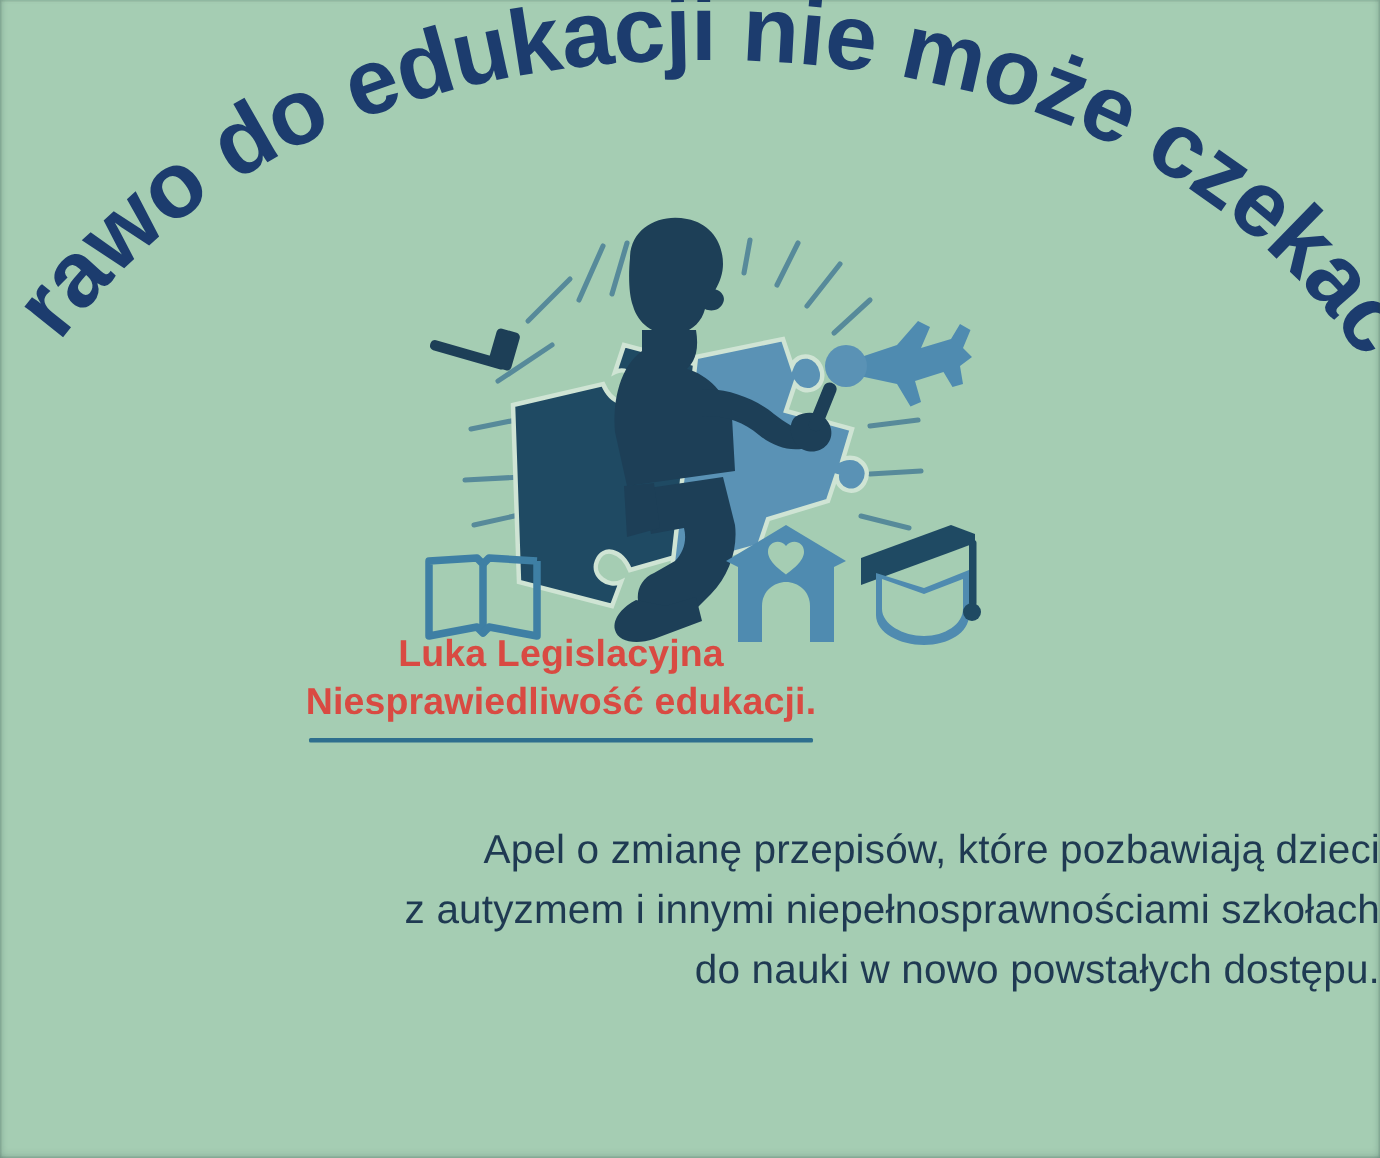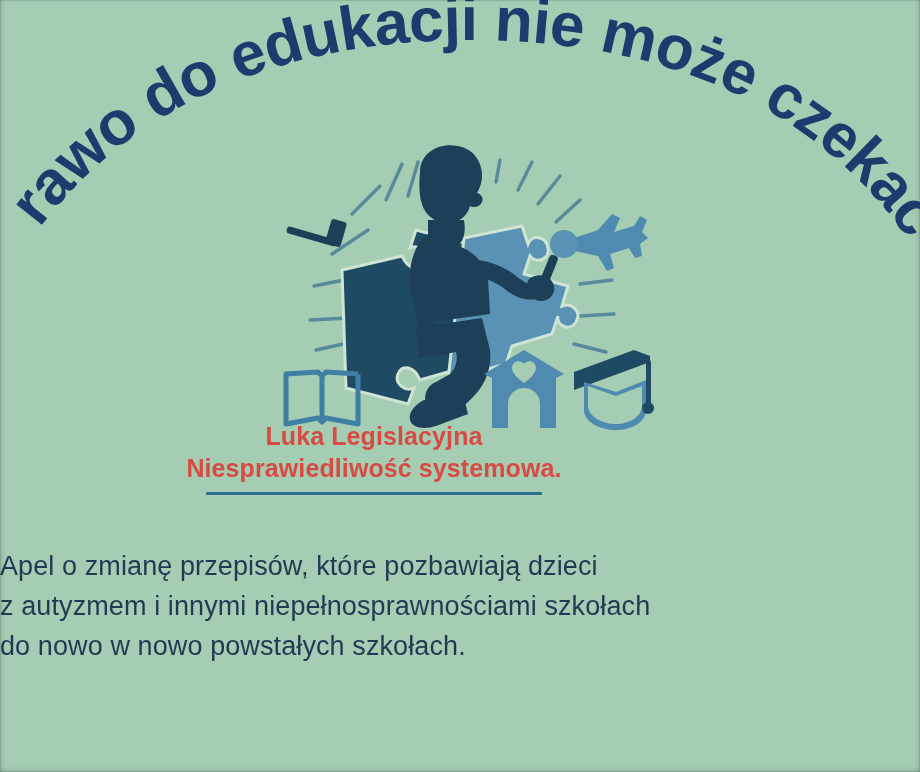--- a/index.html
+++ b/index.html
@@ -91,21 +91,21 @@
     margin: 8px auto 0 auto;
     border-radius: 1px;
   }
 
   
   .body-block {
     position: absolute;
     left: 0;
     top: 546px;
     width: 920px;
-    text-align: left;
+    text-align: right;
   }
   .body-line {
     font-family: "Liberation Sans", sans-serif;
     font-weight: 400;
     font-size: 27px;
     color: #1f3a52;
     line-height: 40px;
     letter-spacing: 0.1px;
   }
 </style>
@@ -215,24 +215,24 @@
         <path fill="#4f8bb0" d="M316 244 L316 272 C316 284 332 292 348 292 C364 292 378 284 378 272 L378 242 L348 254 Z"></path>
         <path fill="#a5cdb3" d="M320 248 L348 258 L374 248 L374 268 C374 278 362 286 348 286 C334 286 320 278 320 268 Z"></path>
         <rect x="378" y="222" width="5" height="44" rx="2" fill="#1f4a63"></rect>
         <circle cx="380" cy="270" r="6" fill="#1f4a63"></circle>
       </g>
     </svg>
   </div>
 
   <div class="red-block">
     <div class="red-line">Luka Legislacyjna</div>
-    <div class="red-line">Niesprawiedliwość systemowa.</div>
+    <div class="red-line">Niesprawiedliwość edukacji.</div>
     <div class="red-underline"></div>
   </div>
 
   <div class="body-block">
     <div class="body-line">Apel o zmianę przepisów, które pozbawiają dzieci</div>
     <div class="body-line">z autyzmem i innymi niepełnosprawnościami szkołach</div>
-    <div class="body-line">do nowo w nowo powstałych szkołach.</div>
+    <div class="body-line">do nauki w nowo powstałych dostępu.</div>
   </div>
 
   <div class="frame-edge"></div>
 </div>
 
 </body></html>

